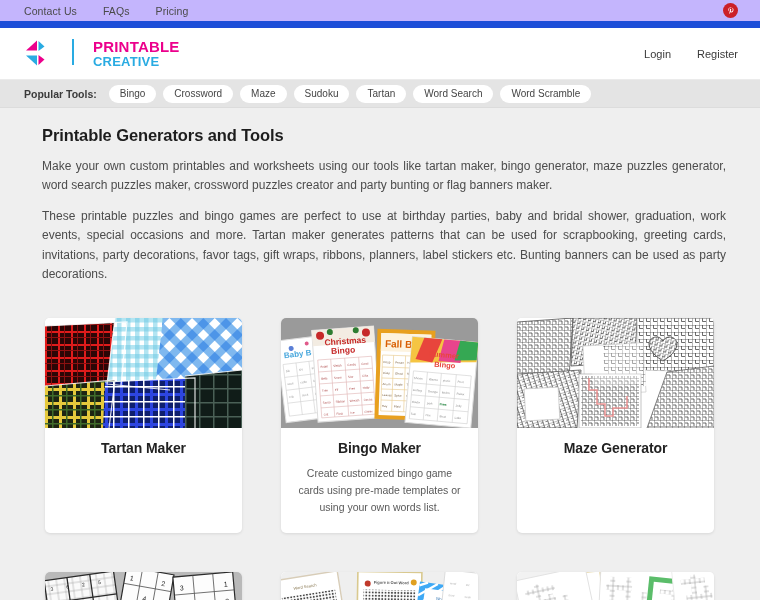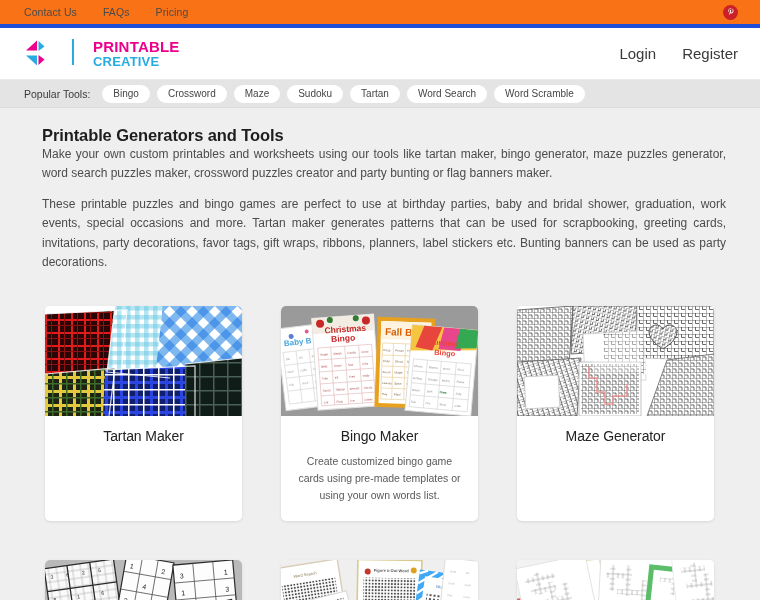--- a/index.html
+++ b/index.html
@@ -13,22 +13,22 @@
   body {
     font-family: "Liberation Sans", sans-serif;
     background: #efefef;
     color: #333;
     -webkit-font-smoothing: antialiased;
   }
 
   
   .topbar {
     height: 28px;
-    background: #f97316;
-    border-bottom: 4px solid #1d4ed8;
+    background: #c4b5fd;
+    border-bottom: 7px solid #1d4ed8;
     display: flex;
     align-items: center;
     padding: 0 22px 0 24px;
   }
   .topbar-links {
     display: flex;
     align-items: center;
     gap: 26px;
     flex: 1;
   }
@@ -81,39 +81,39 @@
     letter-spacing: .2px;
   }
   .logo-line2 {
     font-size: 13px;
     font-weight: 700;
     color: #29abe2;
     letter-spacing: .2px;
   }
   .auth { display: flex; align-items: center; gap: 26px; }
   .auth a {
-    font-size: 15px;
+    font-size: 11px;
     color: #3a3a3a;
     text-decoration: none;
     font-weight: 400;
   }
 
   
   .tools-bar {
     height: 28px;
     background: #e4e4e4;
     display: flex;
     align-items: center;
     padding: 0 24px;
     gap: 7px;
     border-bottom: 1px solid #dcdcdc;
   }
   .tools-label {
     font-size: 10.5px;
-    font-weight: 400;
+    font-weight: 700;
     color: #3b3b3b;
     margin-right: 5px;
     white-space: nowrap;
   }
   .pill {
     background: #ffffff;
     border-radius: 11px;
     font-size: 10px;
     color: #454545;
     padding: 4px 11px 4px;
@@ -123,20 +123,21 @@
     display: inline-block;
   }
 
   
   .content { padding: 18px 24px 0 42px; }
   .page-title {
     font-size: 16.5px;
     font-weight: 700;
     color: #1d1d1d;
     letter-spacing: -.1px;
+    margin-bottom: 12px;
   }
   .intro {
     font-size: 12px;
     line-height: 1.62;
     color: #4c4c4c;
     text-align: justify;
     max-width: 684px;
     margin-bottom: 11px;
   }
 
@@ -159,21 +160,21 @@
     height: 110px;
     width: 100%;
     overflow: hidden;
     position: relative;
     background: #fff;
   }
   .card-thumb svg { display: block; width: 100%; height: 100%; }
   .card-body { padding: 12px 13px 17px; text-align: center; }
   .card-title {
     font-size: 14px;
-    font-weight: 400;
+    font-weight: 700;
     color: #222222;
     margin-bottom: 9px;
     letter-spacing: -.1px;
   }
   .card-desc {
     font-size: 10.5px;
     line-height: 1.62;
     color: #5a5a5a;
   }
 </style>

